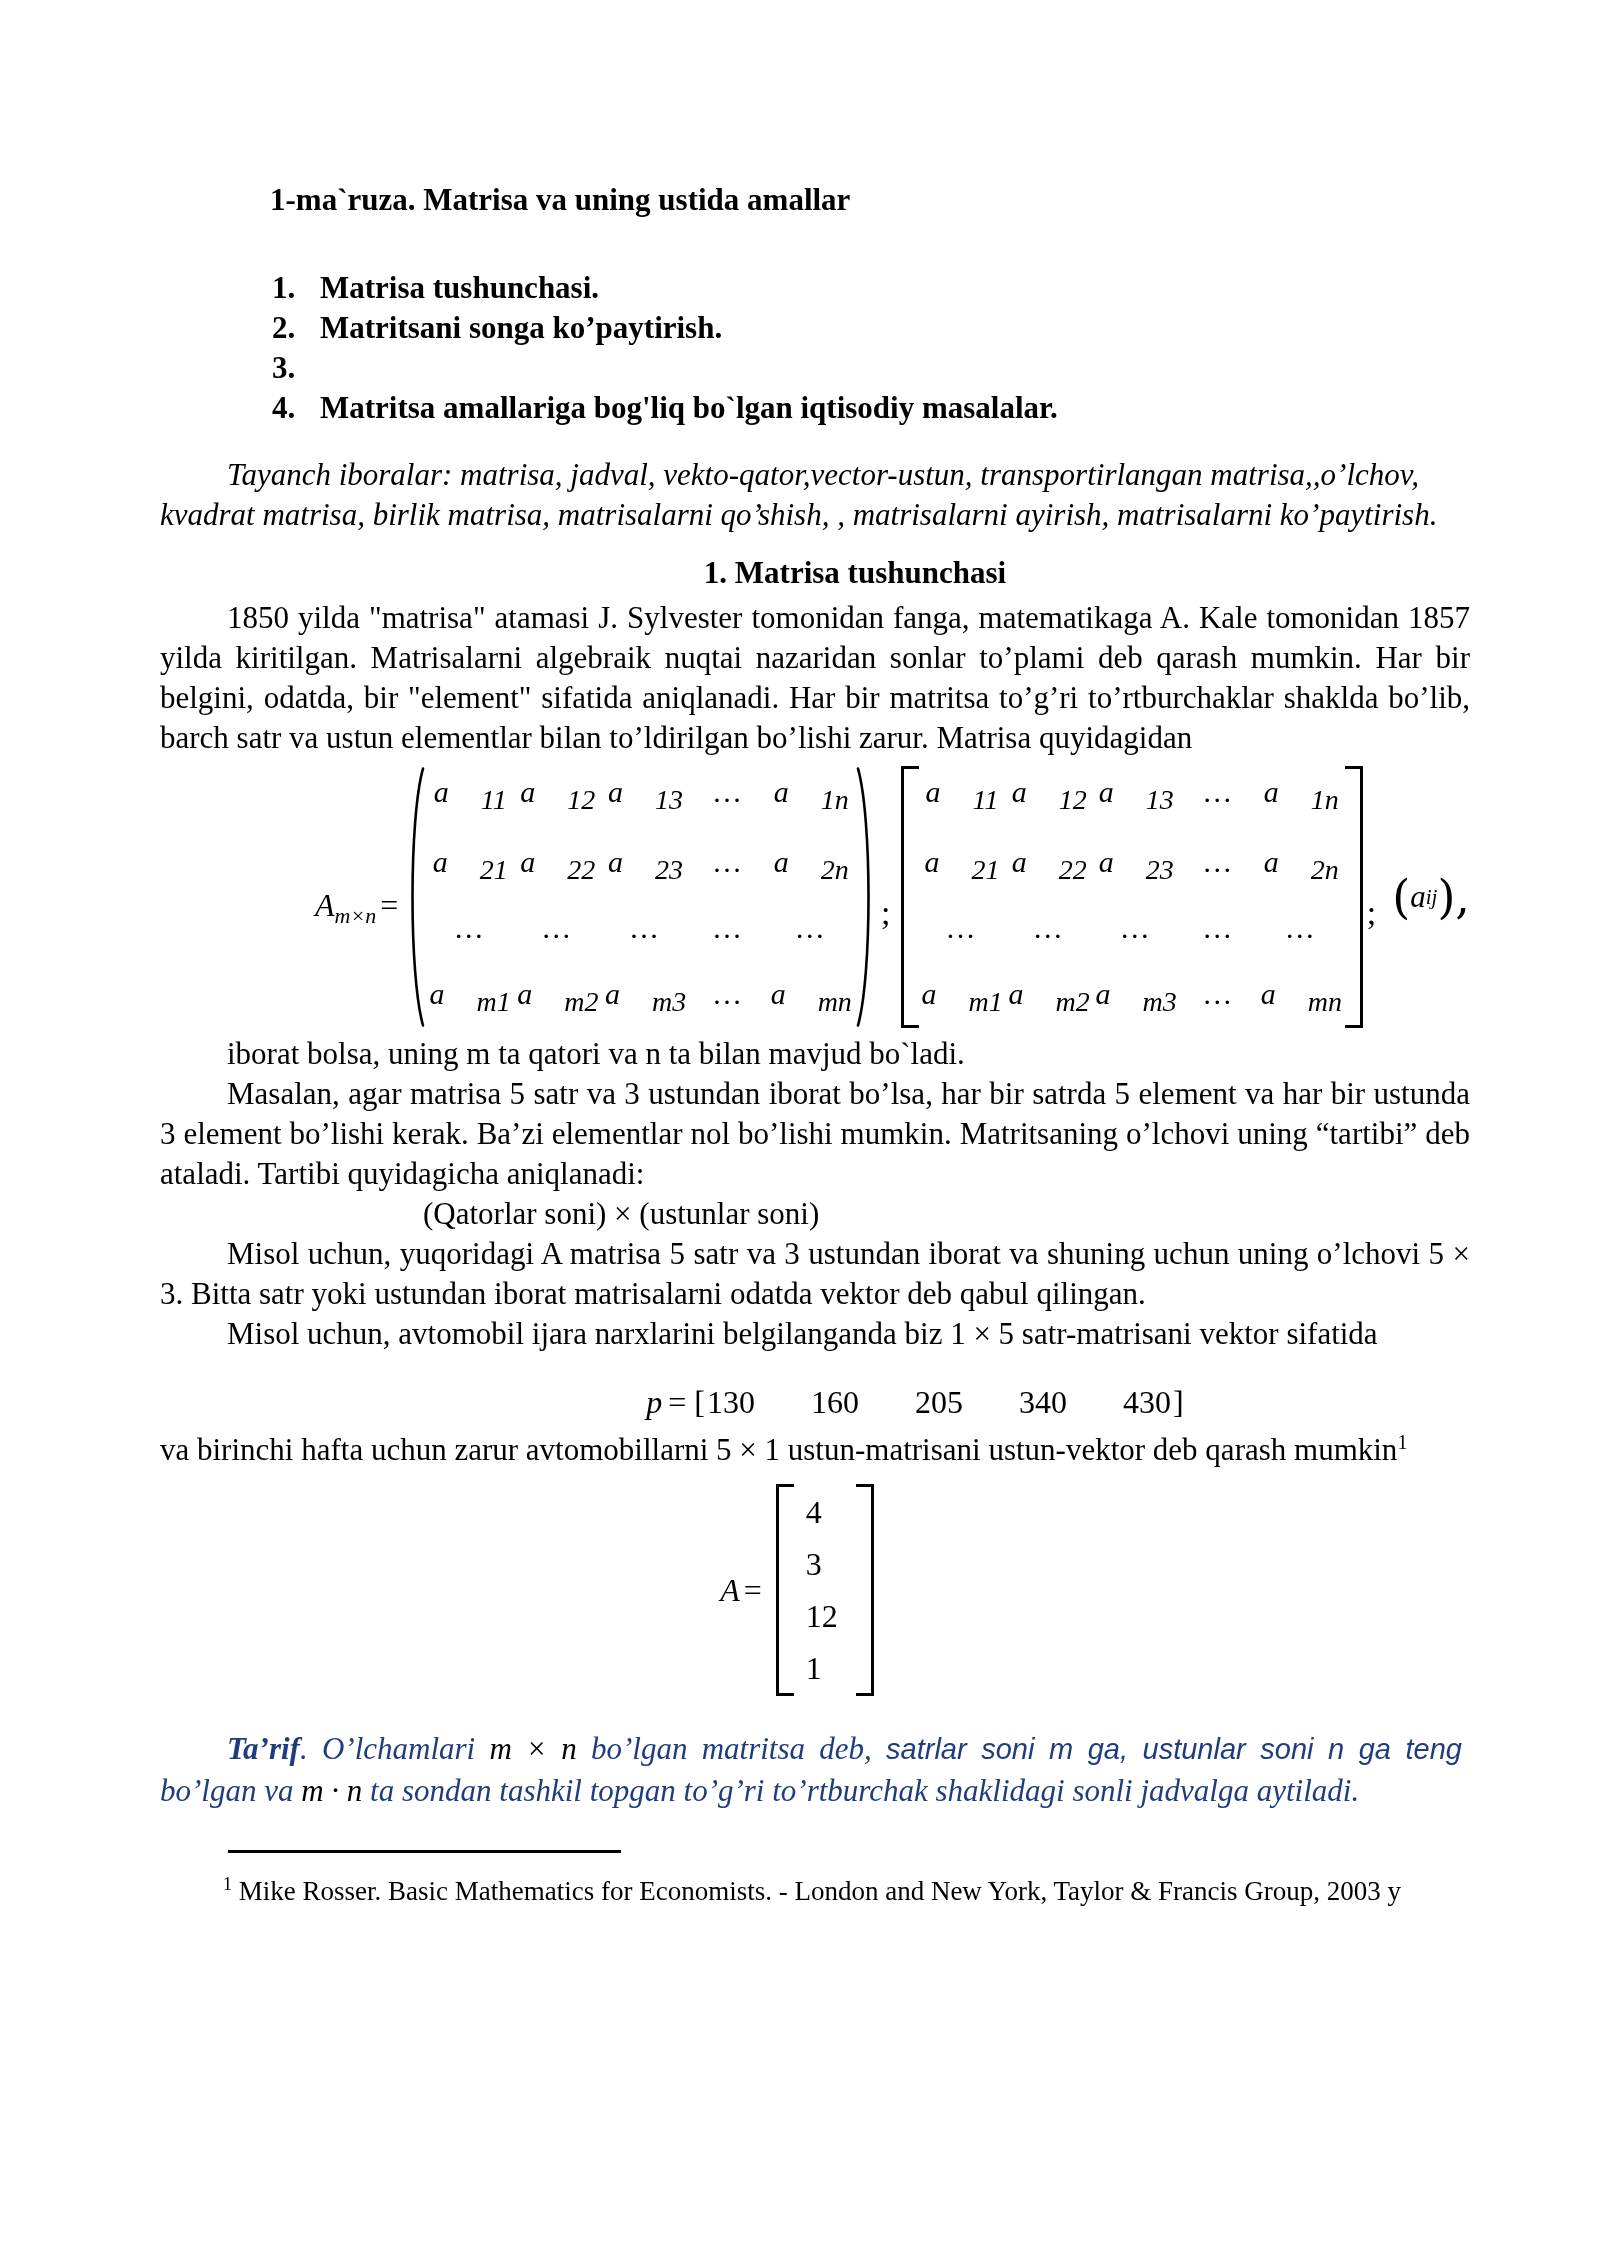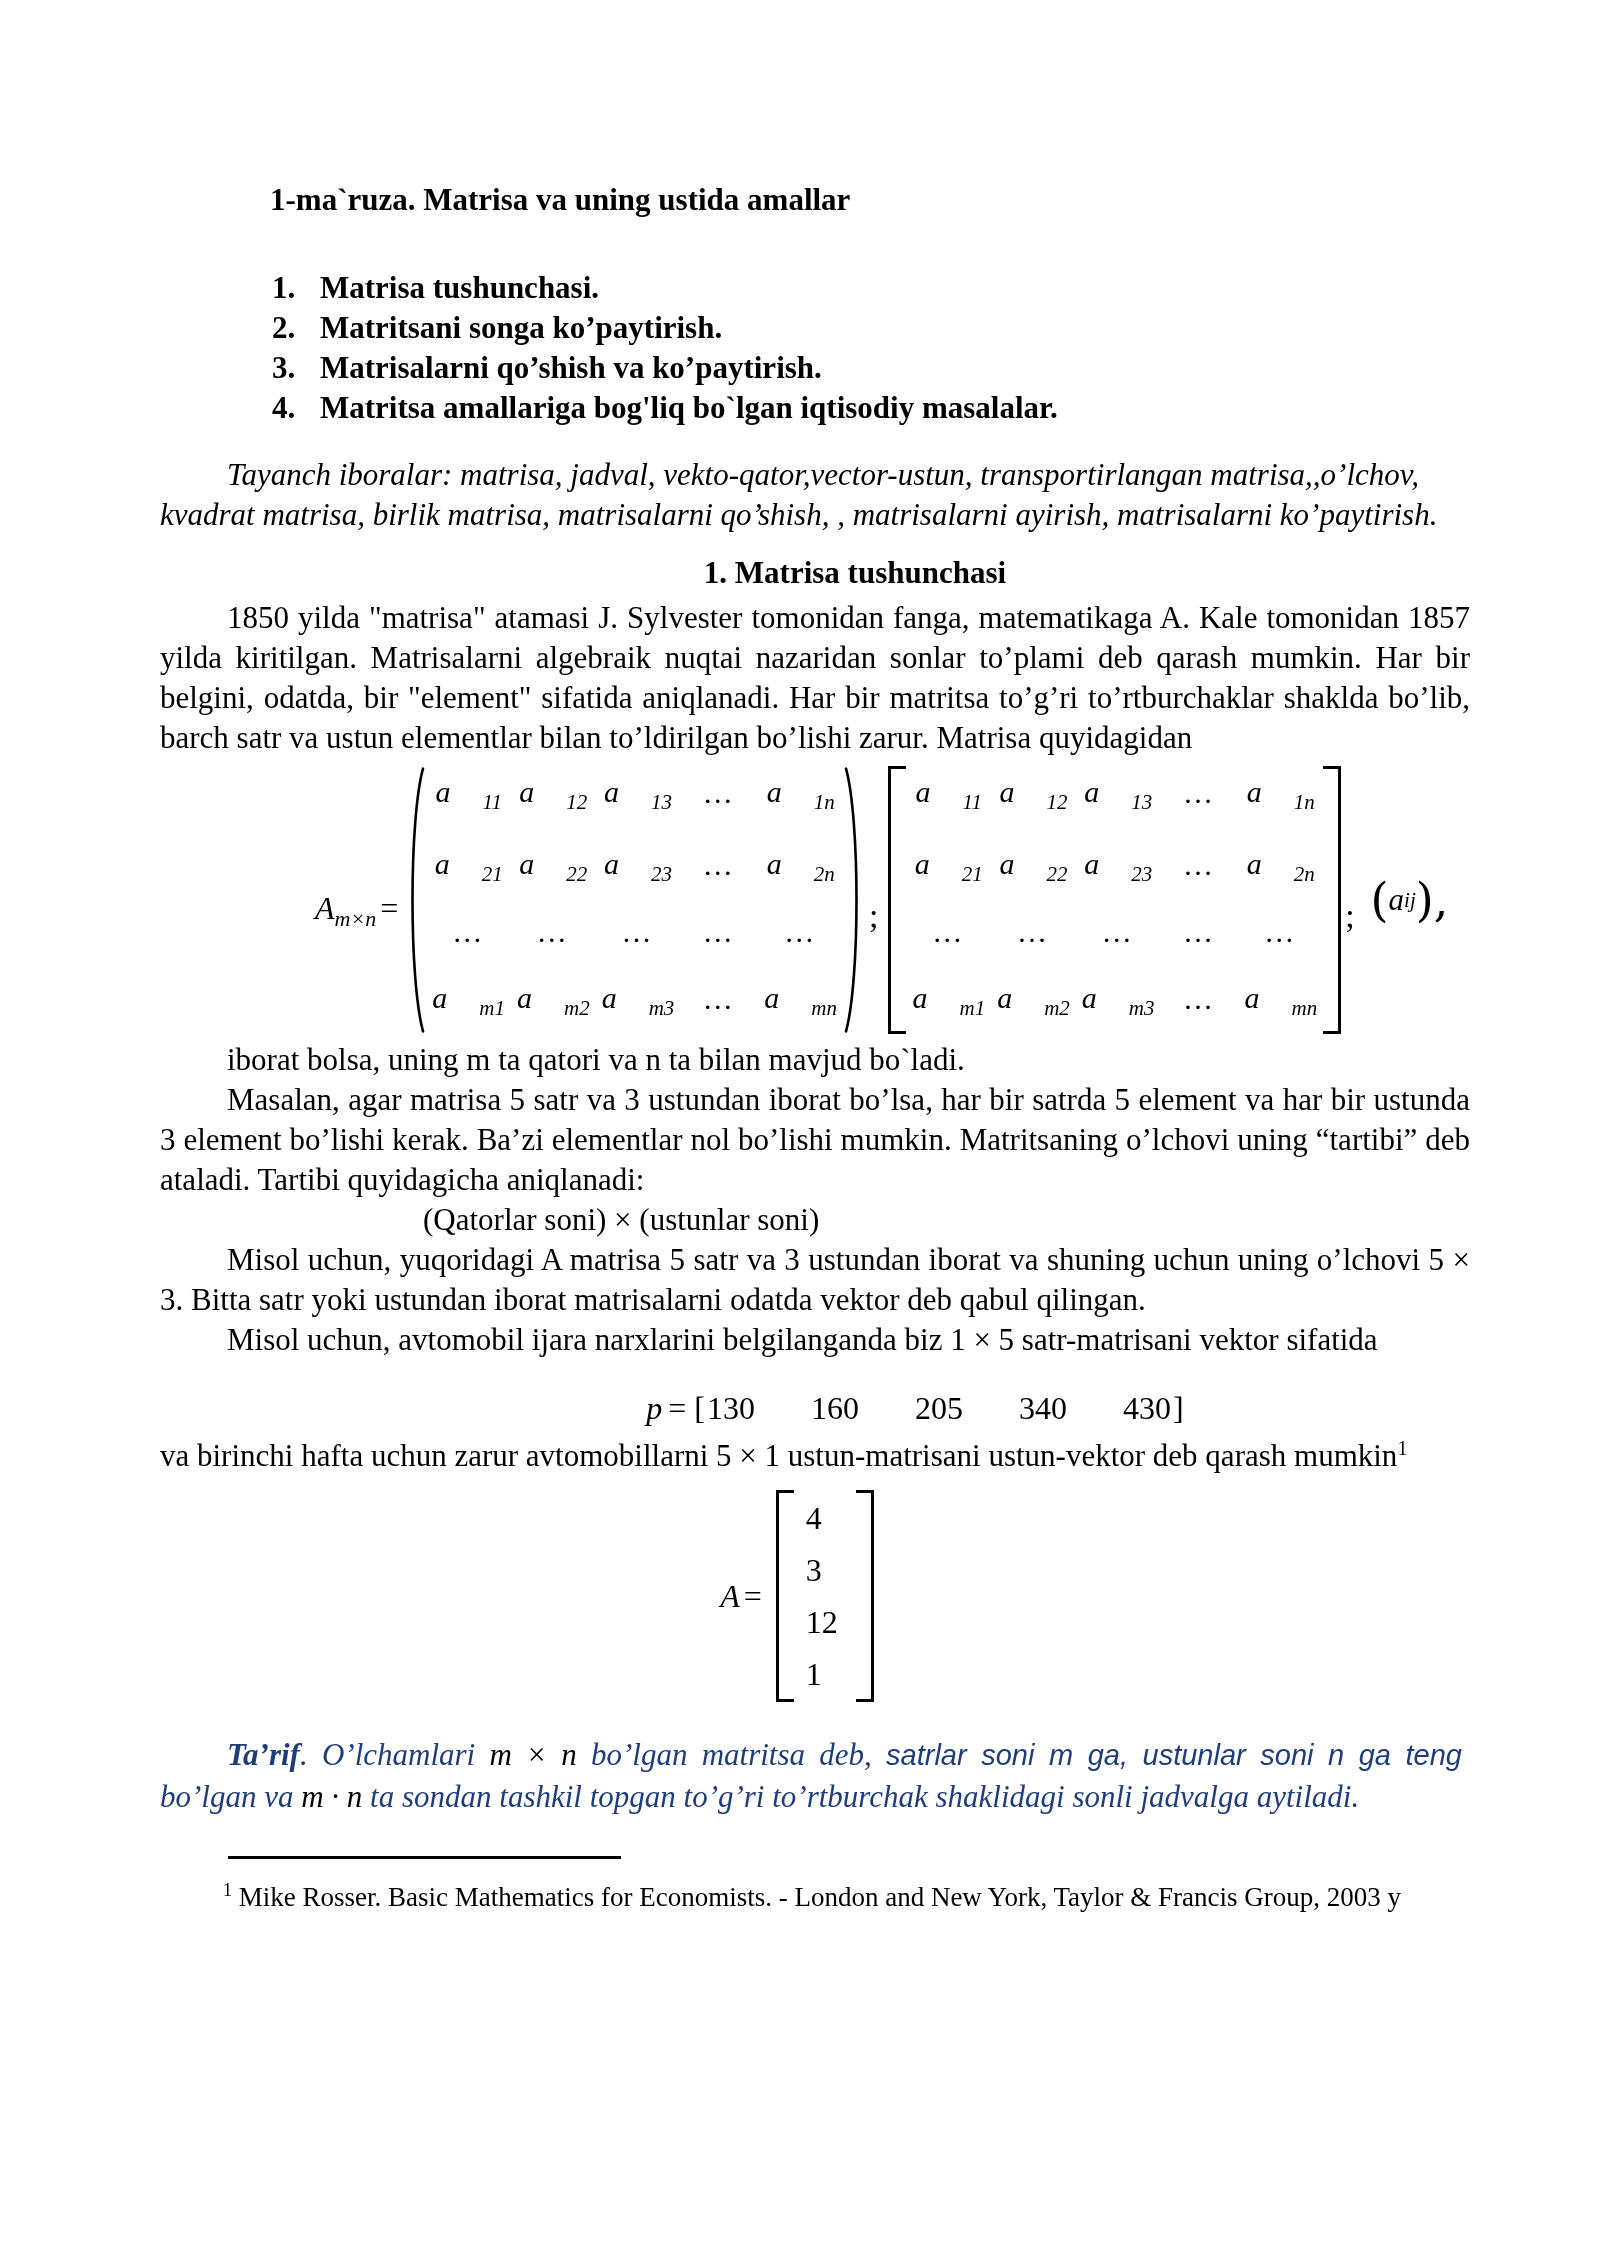--- a/index.html
+++ b/index.html
@@ -33,21 +33,21 @@
   .eq-lhs{font-size:32px;white-space:nowrap;margin-top:28px;}
   .eq-lhs sub,.cv-lhs sub{font-size:22px;font-style:italic;}
   .eqsign{margin:0 6px 0 4px;}
   .paren{display:flex;align-self:stretch;}
   .paren svg{width:22px;height:auto;}
   .mgrid{
     display:grid;grid-template-columns:repeat(5,minmax(66px,auto));
     column-gap:12px;row-gap:30px;justify-items:center;align-items:center;
     font-size:30px;line-height:32px;padding:10px 6px;
   }
-  .mcell sub{font-size:21px;font-style:italic;margin-left:32px;}
+  .mcell sub{font-size:28px;font-style:italic;margin-left:32px;}
   .mcell i{font-style:italic;}
   .mcell.dots{transform:translateY(-4px);letter-spacing:3px;}
   .bracketwrap{display:flex;align-items:stretch;margin-left:6px;}
   .vbr{width:15px;flex:0 0 auto;}
   .vbr.l{border-left:3px solid #000;border-top:3px solid #000;border-bottom:3px solid #000;}
   .vbr.r{border-right:3px solid #000;border-top:3px solid #000;border-bottom:3px solid #000;}
   .semi{font-size:34px;margin:0 4px;transform:translateY(16px);}
   .tail{display:flex;align-items:center;margin-left:12px;font-size:31px;white-space:nowrap;}
   .tail sub{font-size:21px;font-style:italic;}
   .tp{font-size:46px;font-weight:300;line-height:1;font-family:"DejaVu Serif",serif;}
@@ -81,21 +81,20 @@
       <div class="topic-row">
         <span class="topic-num">1.</span>
         <span class="topic-text">Matrisa tushunchasi.</span>
       </div>
       <div class="topic-row">
         <span class="topic-num">2.</span>
         <span class="topic-text">Matritsani songa ko’paytirish.</span>
       </div>
       <div class="topic-row">
         <span class="topic-num">3.</span>
-        <span class="topic-text">Matrisalarni qo’shish va ko’paytirish.</span>
       </div>
       <div class="topic-row">
         <span class="topic-num">4.</span>
         <span class="topic-text">Matritsa amallariga bog'liq  bo`lgan iqtisodiy masalalar.</span>
       </div>
     </div>
 
   <p class="tayanch"><span class="kw-label">Tayanch iboralar:</span><span class="kw-text"> matrisa, jadval, vekto-qator,vector-ustun, transportirlangan matrisa,,o’lchov, kvadrat matrisa, birlik matrisa, matrisalarni qo’shish, , matrisalarni ayirish, matrisalarni ko’paytirish.</span></p>
 
   <h2 class="section">1. Matrisa tushunchasi</h2>

